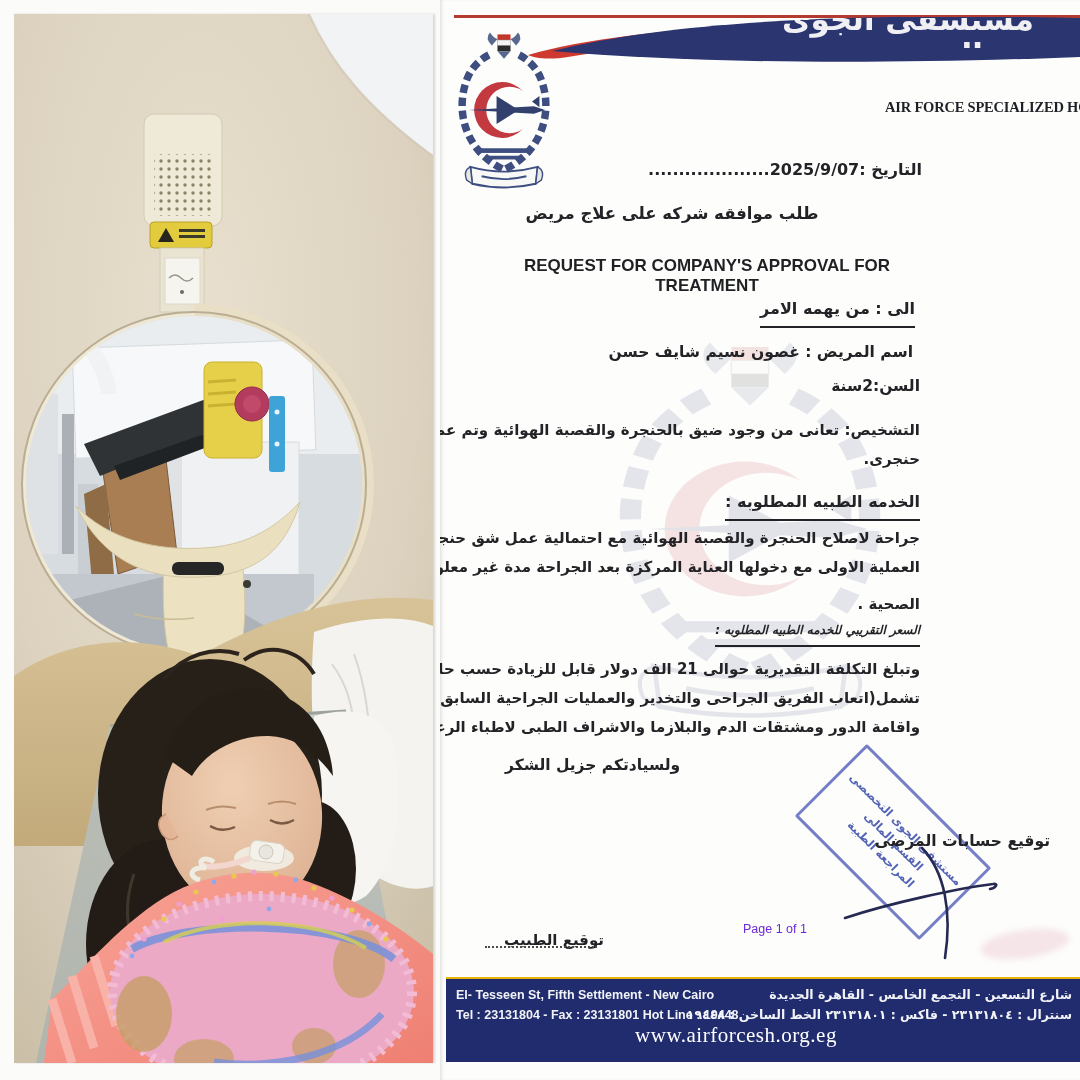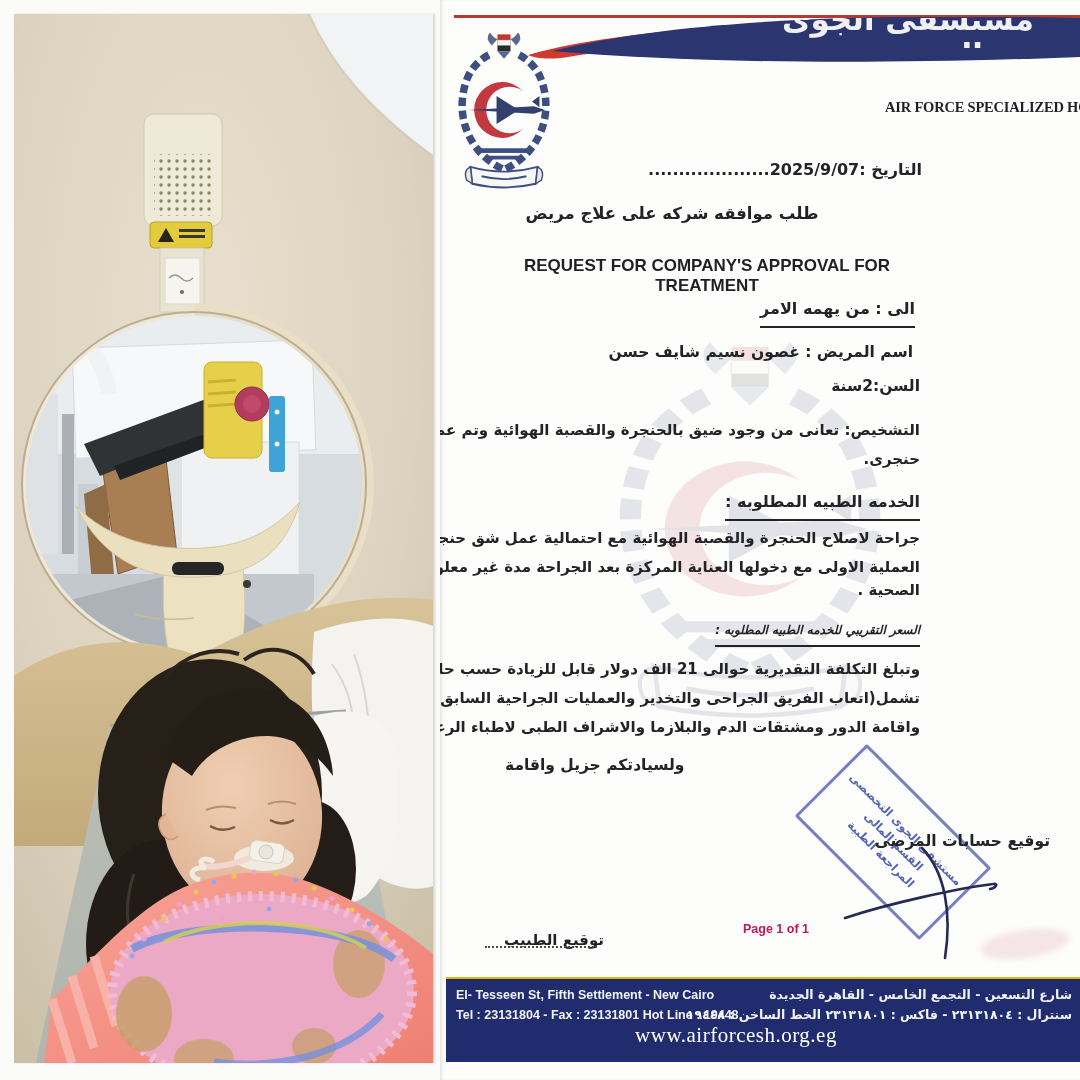--- a/index.html
+++ b/index.html
@@ -32,30 +32,30 @@
   #title-en{position:absolute;left:62px;width:410px;top:256px;text-align:center;
         font-family:"Liberation Sans",sans-serif;font-weight:700;font-size:17px;color:#1f2024;}
   #to-line{right:165px;top:299px;font-size:16px;}
   #patient{right:167px;top:343px;font-size:15.5px;}
   #age{right:160px;top:377px;font-size:15.5px;}
   #diag1{right:160px;top:421px;font-size:15px;}
   #diag2{right:160px;top:450px;font-size:15px;}
   #svc-h{right:160px;top:492px;font-size:16px;}
   #svc1{right:160px;top:529px;font-size:15px;}
   #svc2{right:160px;top:558px;font-size:15px;}
-  #svc3{right:160px;top:581px;font-size:15px;margin-left:39px;}
+  #svc3{right:160px;top:595px;font-size:15px;margin-left:39px;}
   #price-h{right:160px;top:623px;font-size:12px;font-style:italic;}
   #price1{right:160px;top:660px;font-size:15px;}
   #price2{right:160px;top:689px;font-size:15px;}
   #price3{right:160px;top:718px;font-size:15px;}
   #thanks{left:65px;top:756px;font-size:15.5px;}
   #accounts{right:30px;top:832px;font-size:15.5px;}
   #doctor{left:64px;top:903px;font-size:15px;margin-top:28px;}
   #doc-line{position:absolute;left:45px;top:946px;width:112px;border-top:2px dotted #4a4a4a;}
-  #page-label{position:absolute;left:303px;top:922px;font-weight:700;font-size:12.5px;color:#be185d;}
+  #page-label{position:absolute;left:303px;top:922px;font-weight:400;font-size:12.5px;color:#6d28d9;}
   
   .stamp{position:absolute;left:365px;top:791px;width:170px;height:96px;
          transform:rotate(45deg);border:3px solid rgba(62,78,178,.8);border-radius:2px;
          display:flex;flex-direction:column;justify-content:center;align-items:center;
          direction:rtl;color:#4254ae;font-family:"DejaVu Sans",sans-serif;font-weight:700;
          font-size:11.5px;line-height:1.5;opacity:.9;}
   .sig-svg{position:absolute;left:390px;top:830px;width:240px;height:140px;}
   .smudge{position:absolute;left:540px;top:930px;width:90px;height:28px;border-radius:50%;
           background:rgba(214,130,150,.20);filter:blur(3px);transform:rotate(-8deg);}
   
@@ -334,21 +334,21 @@
     <div class="ar" id="diag1" dir="rtl">التشخيص: تعانى من وجود ضيق بالحنجرة والقصبة الهوائية وتم عمل شق</div>
     <div class="ar" id="diag2" dir="rtl">حنجرى.</div>
     <div class="ar u" id="svc-h" dir="rtl">الخدمه الطبيه المطلوبه :</div>
     <div class="ar" id="svc1" dir="rtl">جراحة لاصلاح الحنجرة والقصبة الهوائية مع احتمالية عمل شق حنجرى مؤقت بعد</div>
     <div class="ar" id="svc2" dir="rtl">العملية الاولى مع دخولها العناية المركزة بعد الجراحة مدة غير معلومة حسب الحالة</div>
     <div class="ar" id="svc3" dir="rtl">الصحية .</div>
     <div class="ar u" id="price-h" dir="rtl">السعر التقريبي للخدمه الطبيه المطلوبه :</div>
     <div class="ar" id="price1" dir="rtl">وتبلغ التكلفة التقديرية حوالى 21 الف دولار قابل للزيادة حسب حالة المريض</div>
     <div class="ar" id="price2" dir="rtl">تشمل(اتعاب الفريق الجراحى والتخدير والعمليات الجراحية السابق زكرها والرعاية</div>
     <div class="ar" id="price3" dir="rtl">واقامة الدور ومشتقات الدم والبلازما والاشراف الطبى لاطباء الرعاية والاطفال)</div>
-    <div class="ar" id="thanks" dir="rtl">ولسيادتكم جزيل واقامة</div>
+    <div class="ar" id="thanks" dir="rtl">ولسيادتكم جزيل الشكر</div>
 
     <div class="stamp">
       <div>مستشفى الجوى التخصصى</div>
       <div>القسم المالى</div>
       <div>المراجعة الطبية</div>
     </div>
 
     <svg class="sig-svg" viewBox="0 0 240 140">
       <path d="M15,88 C60,73 130,58 163,54 C169,53 166,58 160,59" fill="none" stroke="#262a52" stroke-width="2.6" stroke-linecap="round"></path>
       <path d="M92,18 C115,42 122,82 115,128" fill="none" stroke="#262a52" stroke-width="2.6" stroke-linecap="round"></path>

